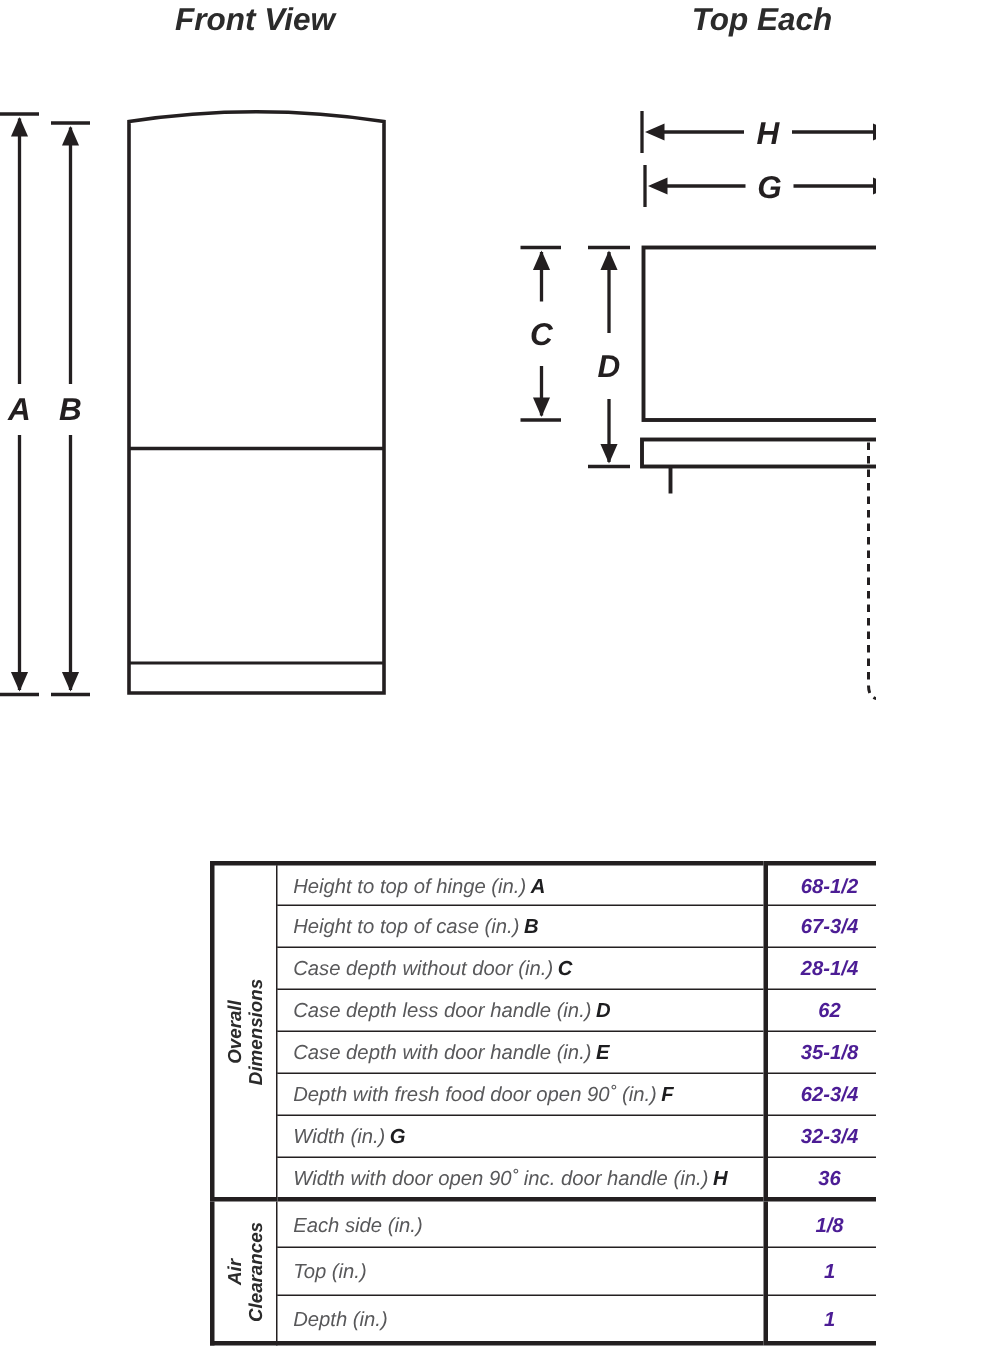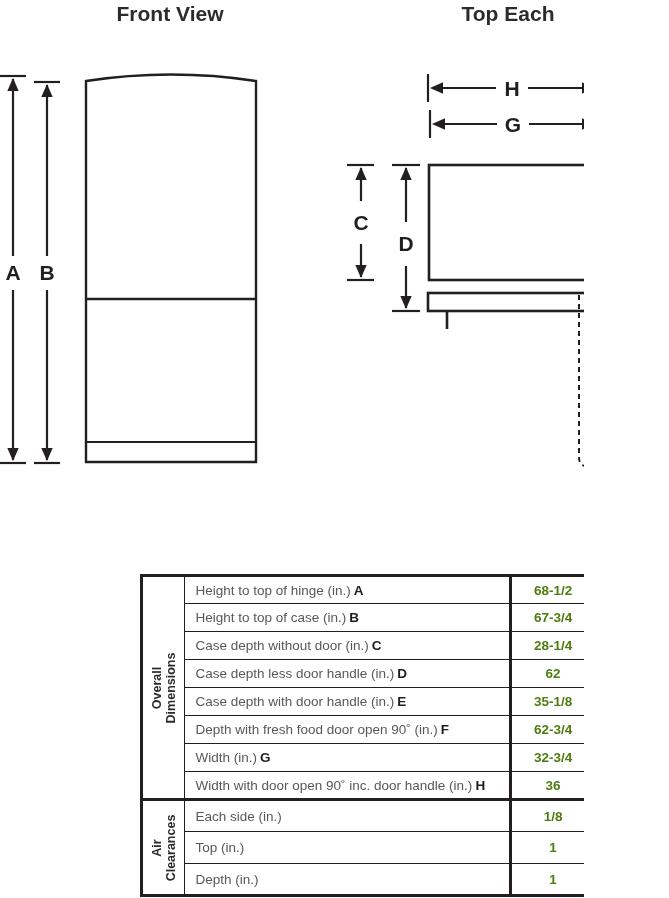--- a/index.html
+++ b/index.html
@@ -3,20 +3,21 @@
 <meta charset="utf-8">
 <style>
   html, body { margin: 0; padding: 0; background: #ffffff; }
   .canvas {
     position: relative;
     width: 584px;
     height: 898px;
     background: #ffffff;
     font-family: "Liberation Sans", sans-serif;
     overflow: hidden;
+    font-style: italic;
   }
   .view-title {
     position: absolute;
     width: 220px;
     text-align: center;
     font-size: 21px;
     font-weight: 700;
     color: #2b2b2b;
     top: 2px;
   }
@@ -75,21 +76,21 @@
   td.desc-cell .letter {
     font-weight: 700;
     color: #1d1d1f;
     margin-left: 3px;
   }
   td.val-cell {
     border-left: 3px solid #231f20;
     text-align: center;
     font-size: 13.5px;
     font-weight: 700;
-    color: #4d7c0f;
+    color: #4c1d95;
   }
   .sec-air tr:first-child td, .sec-air tr:first-child th { border-top: 3px solid #231f20; }
 </style>
 </head>
 <body>
 
 <div class="canvas">
 
   <div class="view-title" id="front-title">Front View</div>
   <div class="view-title" id="top-title">Top Each</div>

